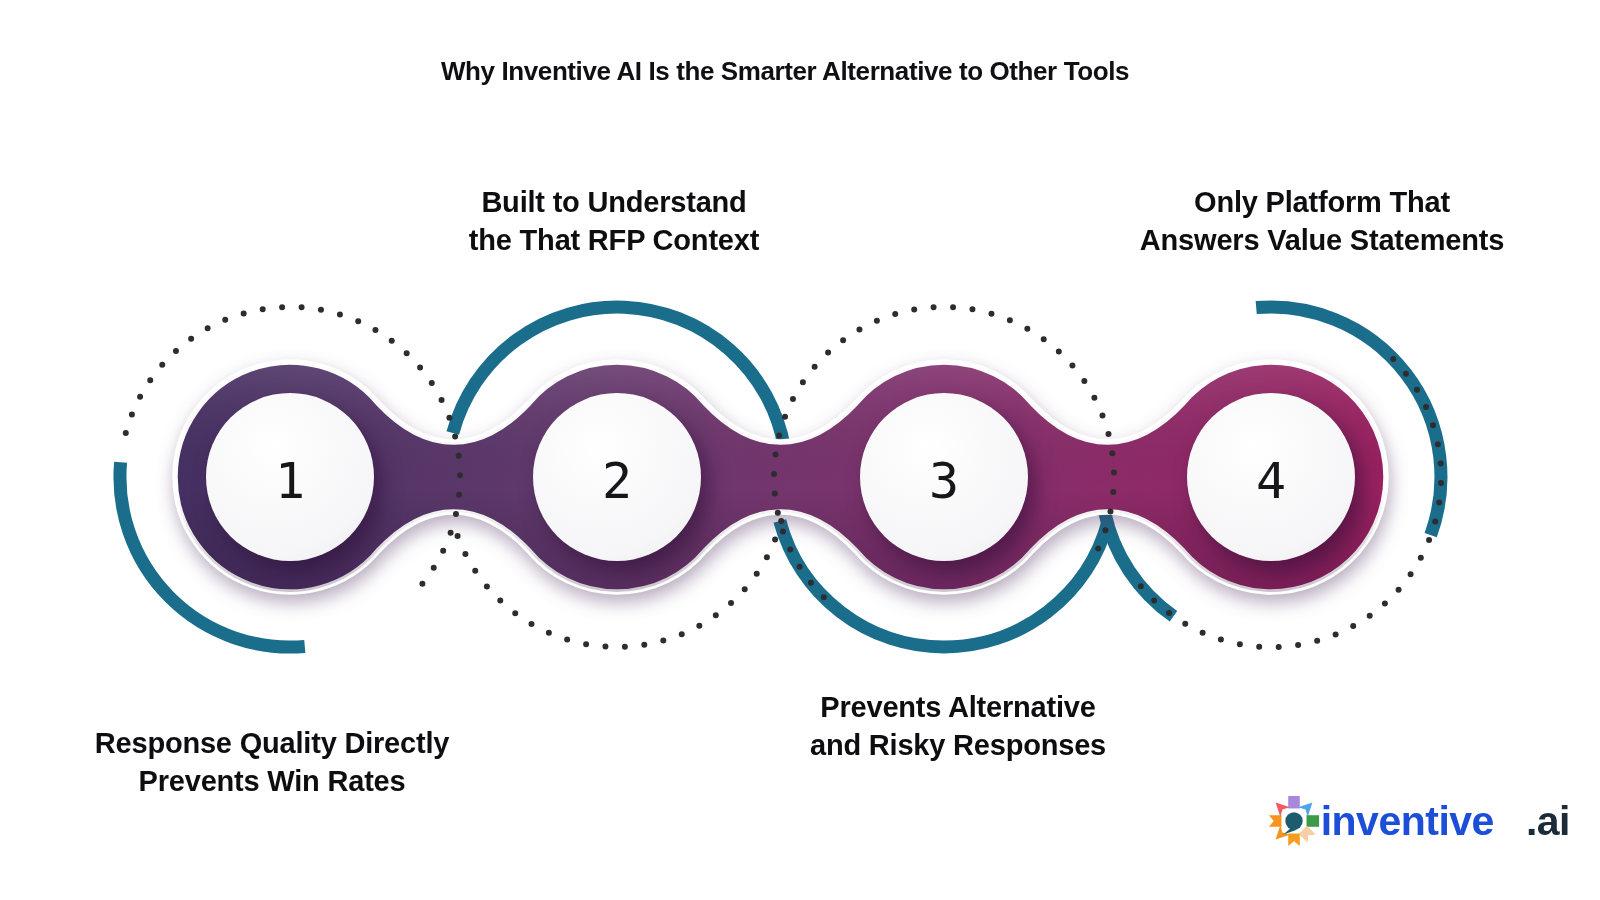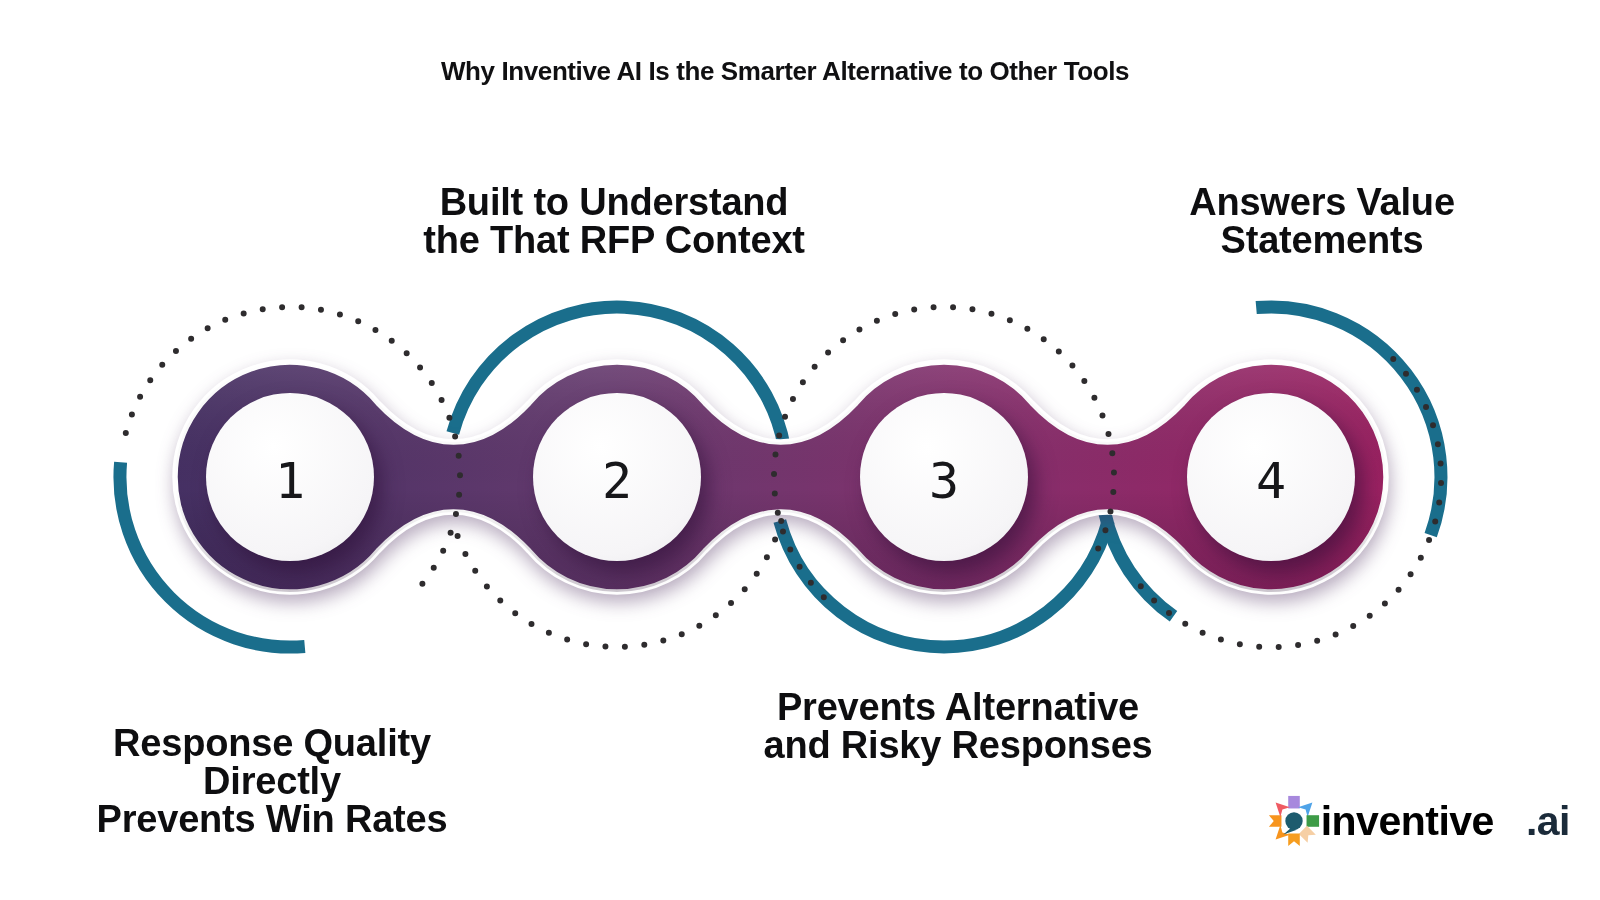--- a/index.html
+++ b/index.html
@@ -10,21 +10,21 @@
   }
   .title{
     position:absolute;top:56px;left:0;width:1570px;
     text-align:center;
     font-size:26px;font-weight:700;letter-spacing:-0.4px;
     color:#101012;
   }
   .caption{
     position:absolute;width:440px;
     text-align:center;
-    font-size:38px;font-weight:700;line-height:38px;letter-spacing:-0.2px;
+    font-size:29px;font-weight:700;line-height:38px;letter-spacing:-0.2px;
     color:#0e0e10;
   }
   .caption-2{left:394px;top:183px;}
   .caption-4{left:1102px;top:183px;}
   .caption-1{left:52px;top:688px;margin-top:36px;}
   .caption-3{left:738px;top:688px;}
   .diagram{position:absolute;left:0;top:0;}
   .chain{filter:drop-shadow(2px 8px 9px rgba(70,40,90,0.38));}
   .inner-circle{filter:drop-shadow(8px 11px 10px rgba(40,10,50,0.50));}
   .step-number{
@@ -45,20 +45,21 @@
 <body>
 
 <div class="title">Why Inventive AI Is the Smarter Alternative to Other Tools</div>
 
 <div class="caption caption-2">
   <div>Built to Understand</div>
   <div>the That RFP Context</div>
 </div>
 
 <div class="caption caption-4">
+  <div>Only Platform That</div>
   <div>Answers Value Statements</div>
 </div>
 
 <div class="caption caption-1">
   <div>Response Quality Directly</div>
   <div>Prevents Win Rates</div>
 </div>
 
 <div class="caption caption-3">
   <div>Prevents Alternative</div>
@@ -166,15 +167,15 @@
     </g>
     <g transform="rotate(180)">
       <polygon points="13,-6 26,-6 21,0 26,6 13,6" fill="#f7941d"></polygon>
     </g>
     <g transform="rotate(-135)">
       <polygon points="13,-7 27,0 13,7 17,0" fill="#ef5b63"></polygon>
     </g>
     <circle cx="0" cy="0" r="9" fill="#1d5c6e"></circle>
     <path d="M -3 7 L -11 14 L 3 9 Z" fill="#1d5c6e"></path>
   </svg>
-  <span class="logo-text" style="color:#000000;">inventive</span>
+  <span class="logo-text" style="color:#1d4ed8;">inventive</span>
   <span class="logo-text logo-suffix" style="color:#1b2b3a;margin-left:32px;">.ai</span>
 </div>
 
 </body></html>

